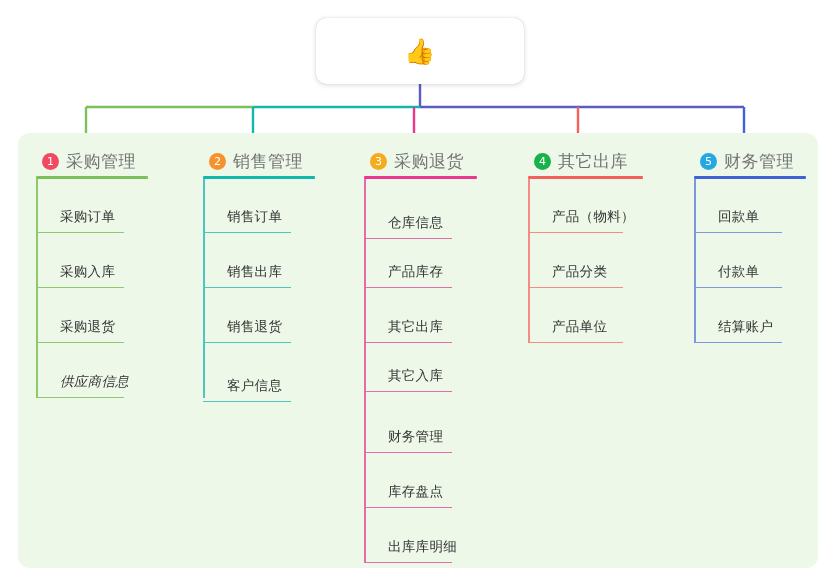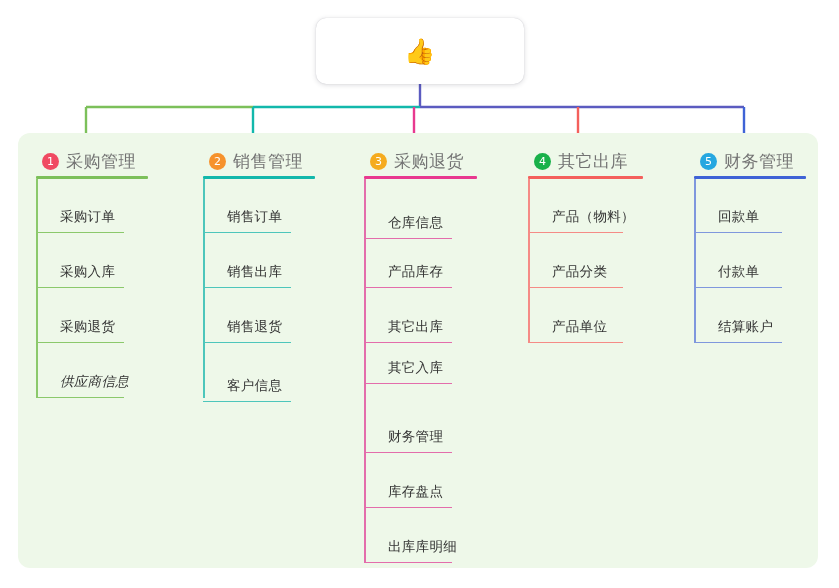--- a/index.html
+++ b/index.html
@@ -196,21 +196,21 @@
         <div class="leaf-rule" style="width: 88px; background: rgb(227, 109, 171);"></div>
       </div>
       <div class="leaf" style="left: 364px; top: 244px; width: 88px;">
         <span class="leaf-label">产品库存</span>
         <div class="leaf-rule" style="width: 88px; background: rgb(227, 109, 171);"></div>
       </div>
       <div class="leaf" style="left: 364px; top: 299px; width: 88px;">
         <span class="leaf-label">其它出库</span>
         <div class="leaf-rule" style="width: 88px; background: rgb(227, 109, 171);"></div>
       </div>
-      <div class="leaf" style="left: 364px; top: 340px; width: 88px; padding-left: 22px;">
+      <div class="leaf" style="left: 364px; top: 348px; width: 88px; padding-left: 22px;">
         <span class="leaf-label">其它入库</span>
         <div class="leaf-rule" style="width: 88px; background: rgb(227, 109, 171);"></div>
       </div>
       <div class="leaf" style="left: 364px; top: 409px; width: 88px;">
         <span class="leaf-label">财务管理</span>
         <div class="leaf-rule" style="width: 88px; background: rgb(227, 109, 171);"></div>
       </div>
       <div class="leaf" style="left: 364px; top: 464px; width: 88px;">
         <span class="leaf-label">库存盘点</span>
         <div class="leaf-rule" style="width: 88px; background: rgb(227, 109, 171);"></div>

